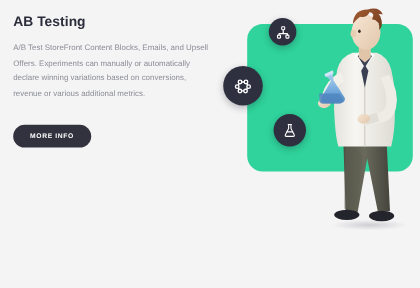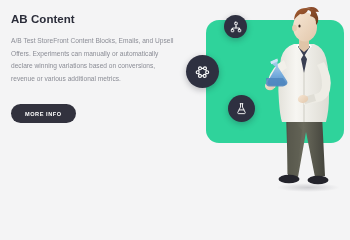--- a/index.html
+++ b/index.html
@@ -138,21 +138,21 @@
     background: radial-gradient(ellipse at center, rgba(120,120,130,0.30) 0%, rgba(120,120,130,0.0) 70%);
     border-radius: 50%;
   }
 </style>
 </head>
 <body>
 
 <div id="card">
 
   <div id="text-col">
-    <h1 id="page-title">AB Content</h1>
+    <h1 id="page-title">AB Testing</h1>
     <p id="page-description">A/B Test StoreFront Content Blocks, Emails, and Upsell Offers. Experiments can manually or automatically declare winning variations based on conversions, revenue or various additional metrics.</p>
   </div>
 
   <button id="more-info-button">MORE INFO</button>
 
   <div id="illustration">
 
     <div id="green-panel"></div>
 
     <div class="icon-badge" id="icon-badge-hierarchy">

